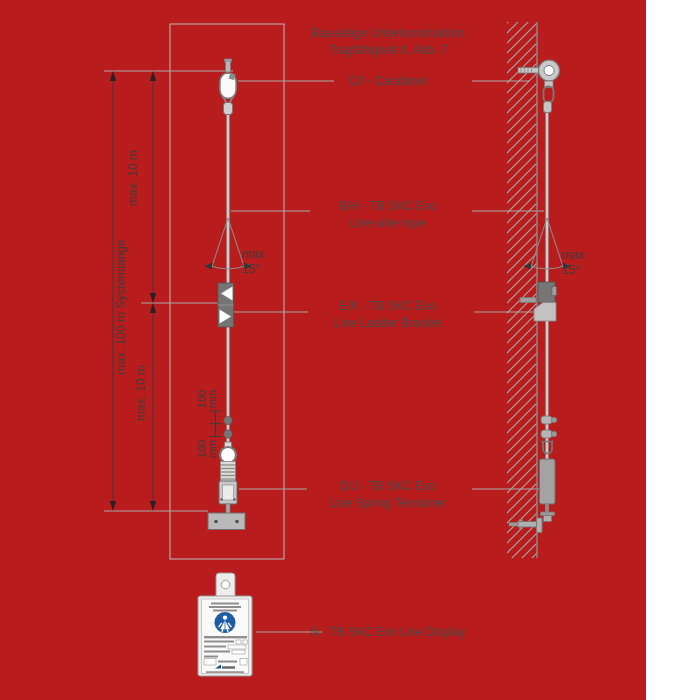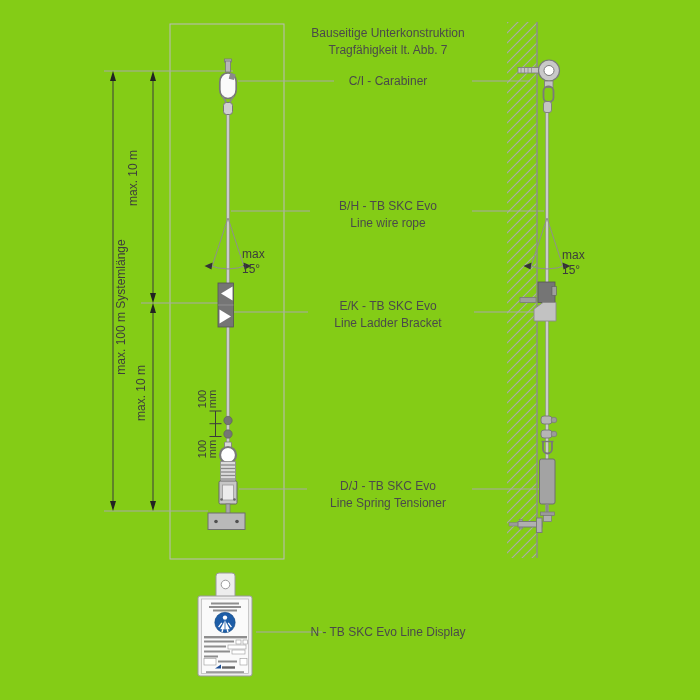--- a/index.html
+++ b/index.html
@@ -1,16 +1,16 @@
 <!DOCTYPE html>
 <html><head>
 <meta charset="utf-8">
 <style>
   html,body{margin:0;padding:0;background:#fff;}
-  .canvas{width:700px;height:700px;position:relative;background:#84cc16;overflow:hidden;text-decoration:underline;}
+  .canvas{width:646px;height:700px;position:relative;background:#b91c1c;overflow:hidden;text-decoration:underline;}
   svg{display:block;}
   text{font-family:"Liberation Sans",sans-serif;fill:#4a4a4a;}
   .lbl{font-size:12px;text-anchor:middle;}
   .dim{font-size:12px;text-anchor:middle;fill:#3d3d3d;}
   .ang{font-size:12px;text-anchor:start;fill:#3d3d3d;}
   .off{font-size:11px;text-anchor:middle;fill:#3d3d3d;}
 </style>
 </head>
 <body>
 

